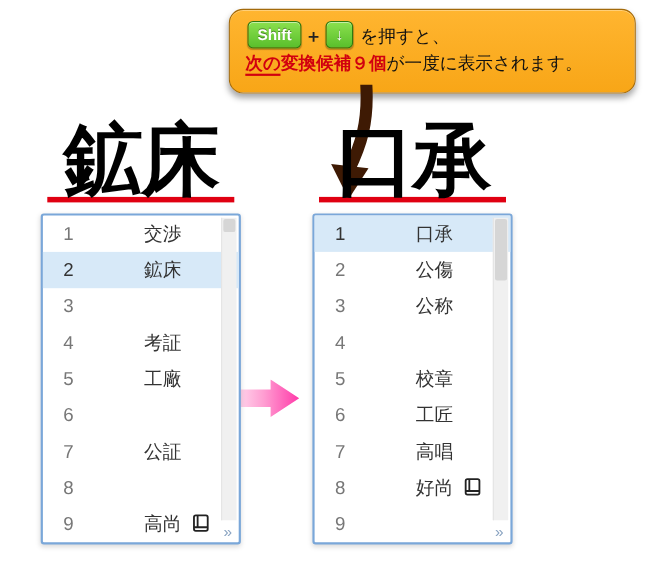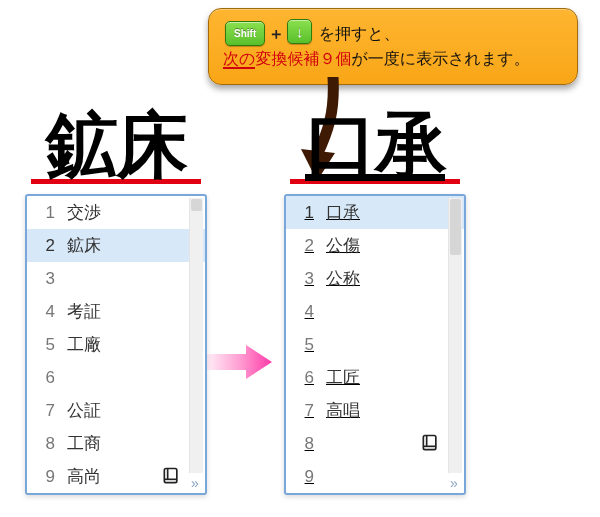--- a/index.html
+++ b/index.html
@@ -29,31 +29,31 @@
   }
   .key {
     display: inline-block;
     vertical-align: 2px;
     background: linear-gradient(#8be04e, #5abf2c);
     border: 1px solid #2e7a0f;
     border-radius: 5px;
     color: #fff;
     text-shadow: 0 -1px 0 rgba(0,0,0,0.4);
     font-weight: bold;
-    font-size: 10px;
+    font-size: 14px;
     height: 23px;
     line-height: 23px;
     padding: 0 8px;
     box-shadow: inset 0 1px 0 rgba(255,255,255,0.5), 0 1px 1px rgba(0,0,0,0.25);
     margin: 0 2px;
   }
   .key.arrow { padding: 0; width: 23px; text-align: center; font-size:15px; }
   .plus { color:#222; font-weight:bold; margin:0 1px; }
-  .emph-red { color: #d1000f; font-weight: normal; }
-  .emph-red-ul { color: #d1000f; font-weight: normal; border-bottom:2px solid #d1000f;margin-top:12px; }
+  .emph-red { color: #d1000f; font-weight: bold; }
+  .emph-red-ul { color: #d1000f; font-weight: bold; border-bottom:2px solid #d1000f;margin-top:12px; }
 
   .big-arrow {
     position: absolute;
     left: 295px;
     top: 77px;
     pointer-events:none;
   }
 
   .gradient-arrow {
     position: absolute;
@@ -61,22 +61,22 @@
     top: 345px;
     width: 72px;
     height: 34px;
   }
 
   .panel {
     position: absolute;
     top: 108px;
     width: 182px;
   }
-  .panel.left  { left: 6px; padding-left: 19px; }
-  .panel.right { left: 284px; text-decoration: underline; }
+  .panel.left  { left: 18px; padding-left: 19px; }
+  .panel.right { left: 284px; }
 
   .headline {
     width: 178px;
     margin-left: 2px;
     text-align: center;
     position: relative;
     padding-top: 2px;
   }
   .headline .bigword {
     font-family: "Hiragino Mincho ProN","Yu Mincho","MS Mincho",serif;
@@ -111,20 +111,21 @@
   }
   .row .num {
     width: 28px;
     text-align: right;
     padding-right: 8px;
     color: #777;
   }
   .row .word {
     flex: 1;
     padding-left: 4px;
+    text-align: center;
   }
   .row.selected { background: #d7e9f8; }
   .row.selected .num { color:#333; }
   .row .dict-icon {
     position: absolute;
     right: 24px;
     top: 6px;
   }
   .scrollbar {
     position: absolute;
@@ -205,21 +206,20 @@
       </div>
       <div class="row">
         <span class="num">6</span>
       </div>
       <div class="row">
         <span class="num">7</span>
         <span class="word">公証</span>
       </div>
       <div class="row">
         <span class="num">8</span>
-        <span class="word">工商</span>
       </div>
       <div class="row">
         <span class="num">9</span>
         <span class="word">高尚</span>
         <span class="dict-icon">
           <svg class="dict-svg" viewBox="0 0 24 24">
             <rect x="4" y="3" width="15" height="17" rx="2" fill="none" stroke="#222" stroke-width="2"></rect>
             <line x1="4" y1="16" x2="19" y2="16" stroke="#222" stroke-width="2"></line>
             <line x1="8" y1="3" x2="8" y2="16" stroke="#222" stroke-width="2"></line>
           </svg>
@@ -248,31 +248,33 @@
       </div>
       <div class="row">
         <span class="num">3</span>
         <span class="word">公称</span>
       </div>
       <div class="row">
         <span class="num">4</span>
       </div>
       <div class="row">
         <span class="num">5</span>
+        <span class="word">校章</span>
       </div>
       <div class="row">
         <span class="num">6</span>
         <span class="word">工匠</span>
       </div>
       <div class="row">
         <span class="num">7</span>
         <span class="word">高唱</span>
       </div>
       <div class="row">
         <span class="num">8</span>
+        <span class="word">好尚</span>
         <span class="dict-icon">
           <svg class="dict-svg" viewBox="0 0 24 24">
             <rect x="4" y="3" width="15" height="17" rx="2" fill="none" stroke="#222" stroke-width="2"></rect>
             <line x1="4" y1="16" x2="19" y2="16" stroke="#222" stroke-width="2"></line>
             <line x1="8" y1="3" x2="8" y2="16" stroke="#222" stroke-width="2"></line>
           </svg>
         </span>
       </div>
       <div class="row">
         <span class="num">9</span>

